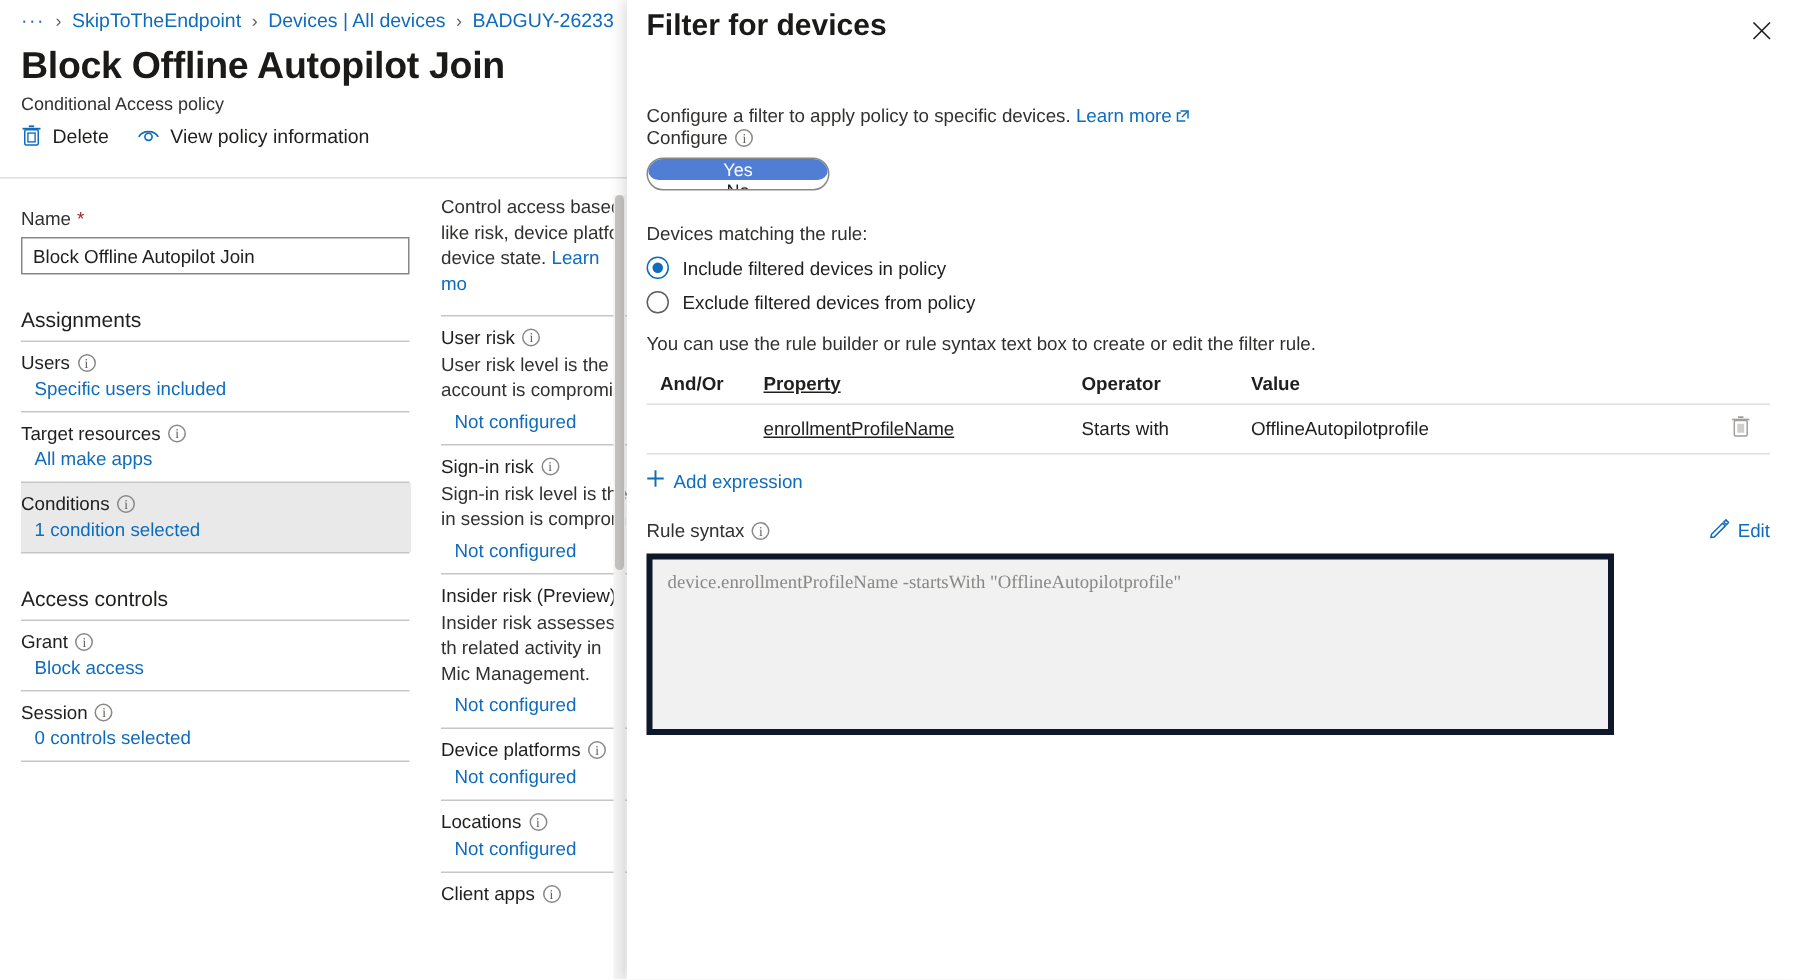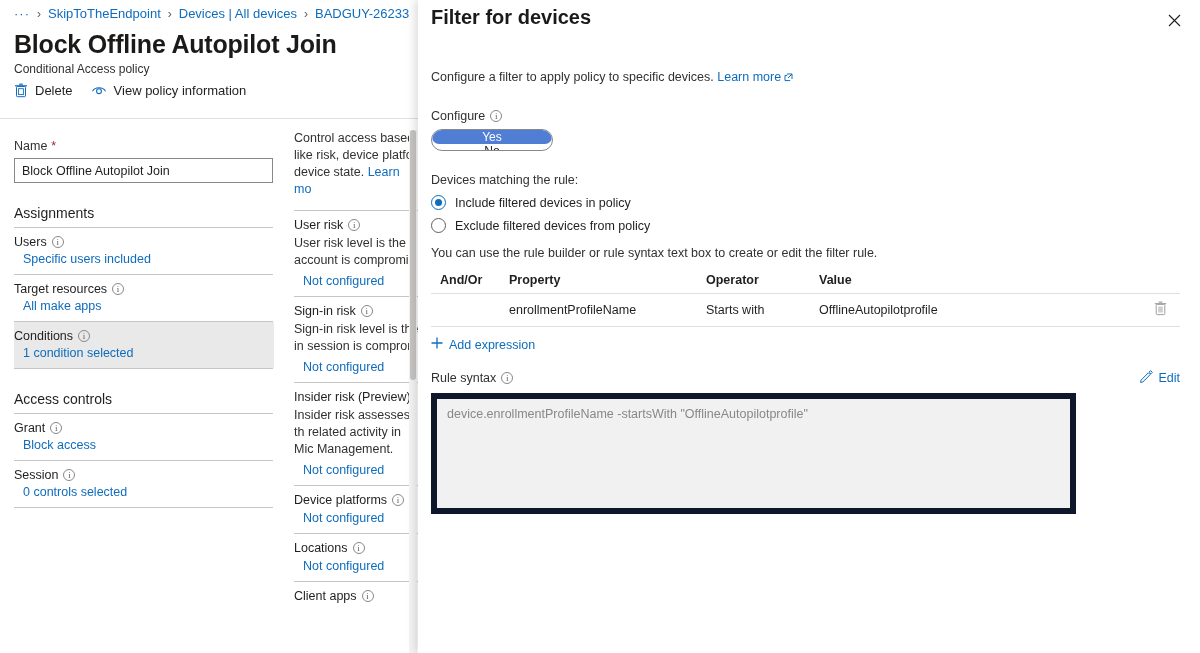--- a/index.html
+++ b/index.html
@@ -189,44 +189,44 @@
   .rt-head {
     display: flex; align-items: center; height: 27px;
     font-size: 12.5px; font-weight: 600; color: #201f1e;
   }
   .rt-row {
     display: flex; align-items: center; height: 34px;
     border-top: 1px solid #e1dfdd; border-bottom: 1px solid #e1dfdd;
     font-size: 12.5px; color: #201f1e;
   }
   .c-andor { width: 78px; padding-left: 9px; }
-  .c-prop { width: 197px; }
+  .c-prop { width: 212px; text-decoration: underline; }
   .c-oper { width: 113px; }
   .c-val  { flex: 1; }
   .c-del  { width: 40px; display: flex; justify-content: center; cursor: pointer; }
 
   .addexp {
     margin-top: 10px; display: inline-flex; align-items: center; gap: 6px;
     color: #0f6cbd; font-size: 12.5px; cursor: pointer;
   }
 
   .rs-row {
     margin-top: 17px; width: 749px;
     display: flex; align-items: center; justify-content: space-between;
   }
   .edit-btn {
     display: inline-flex; align-items: center; gap: 5px;
     color: #0f6cbd; font-size: 12.5px; cursor: pointer;
   }
 
   .rs-area {
     margin-top: 7px; width: 645px; height: 121px;
-    border: 6px solid #0f172a; background: #f1f1f1;
+    border: 4px solid #0f172a; background: #f1f1f1;
     padding: 8px 10px; font-size: 12.5px; color: #8a8886;
-    font-family: Liberation Sans, sans-serif;
+    font-family: Liberation Serif, serif;
     resize: none; outline: none; overflow: hidden;
   }
 </style>
 </head>
 <body>
 
 <div id="root">
 
   <div class="blade">
 
@@ -411,21 +411,21 @@
 
       <div class="fly-desc">
         <span>Configure a filter to apply policy to specific devices.</span>
         <span class="lnk">Learn more</span><span class="ext-ic"><svg width="9" height="9" viewBox="0 0 9 9">
               <path d="M3 1h5v5" fill="none" stroke="#0f6cbd" stroke-width="1"></path>
               <path d="M8 1L4 5" stroke="#0f6cbd" stroke-width="1"></path>
               <path d="M6.2 7.6H1V2.4h2.2" fill="none" stroke="#0f6cbd" stroke-width="1"></path>
             </svg></span>
       </div>
 
-      <div class="lbl-row" style="margin-top:24px">
+      <div class="lbl-row" style="">
         <span>Configure</span>
         <span class="info-ic">i</span>
       </div>
 
       <div class="toggle">
         <div class="opt on">Yes</div>
         <div class="opt">No</div>
       </div>
 
       <div class="sub-label">Devices matching the rule:</div>

